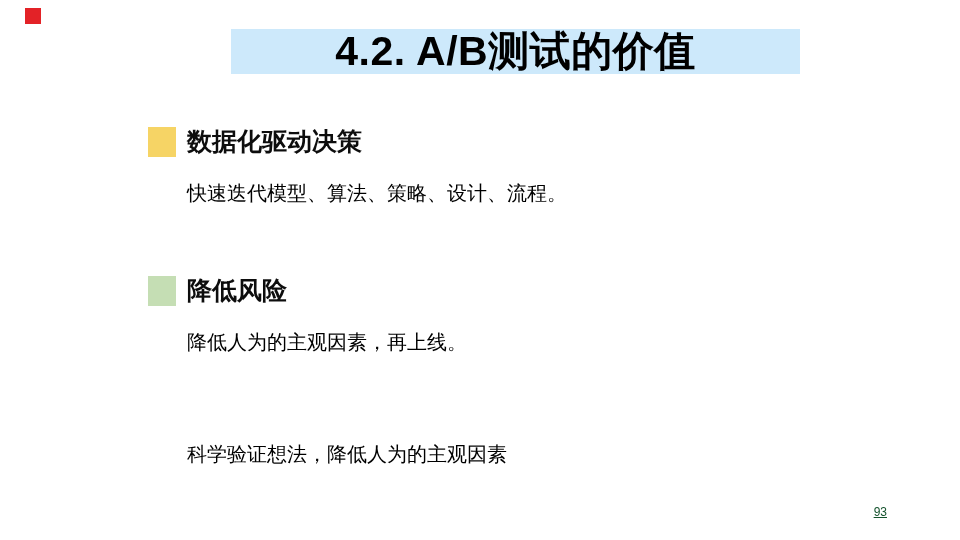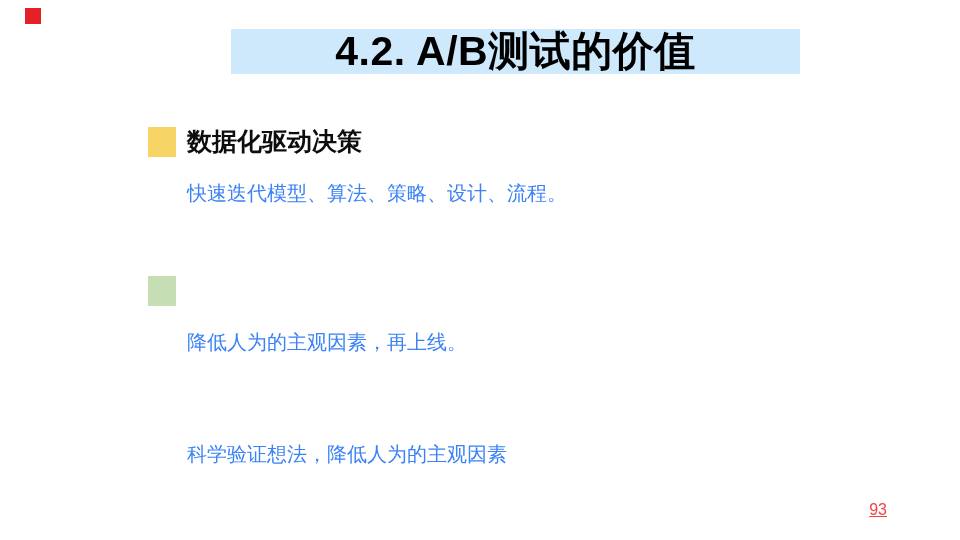--- a/index.html
+++ b/index.html
@@ -49,40 +49,40 @@
     font-size:25px;
     line-height:31px;
     font-weight:bold;
     color:#0d0d0d;
     white-space:nowrap;
   }
   .point p{
     margin:24px 0 0 39px;
     font-size:20px;
     line-height:24px;
-    color:#3b82f6;
+    color:#000000;
     white-space:nowrap;
   }
   .sec-1{top:126px;}
   .sec-2{top:275px;}
   .sec-3{top:418px;}
   .watermark{
     position:absolute;
     right:12px;bottom:24px;
     font-size:26px;
     color:#d8d8d8;
     text-shadow:1px 1px 0 #ffffff,-1px -1px 0 #c2c2c2;
     white-space:nowrap;
     letter-spacing:1px;
   }
   .page-number{
     position:absolute;
     right:73px;bottom:21px;
-    font-size:16px;
-    color:#ef4444;
+    font-size:12px;
+    color:#14532d;
     text-decoration:underline;
   }
 </style>
 </head>
 <body>
 
 <div class="slide">
 
   <div class="red-marker" style="background-color: rgb(227, 34, 39);"></div>
 
@@ -94,20 +94,21 @@
     <div class="point-header">
       <span class="bullet" style="background-color: rgb(246, 212, 101);"></span>
       <h2>数据化驱动决策</h2>
     </div>
     <p>快速迭代模型、算法、策略、设计、流程。</p>
   </section>
 
   <section class="point sec-2">
     <div class="point-header">
       <span class="bullet" style="background-color: rgb(197, 222, 180);"></span>
+      <h2>降低风险</h2>
     </div>
     <p>降低人为的主观因素，再上线。</p>
   </section>
 
   <section class="point sec-3">
     <p>科学验证想法，降低人为的主观因素</p>
   </section>
 
 
   <div class="page-number">93</div>

